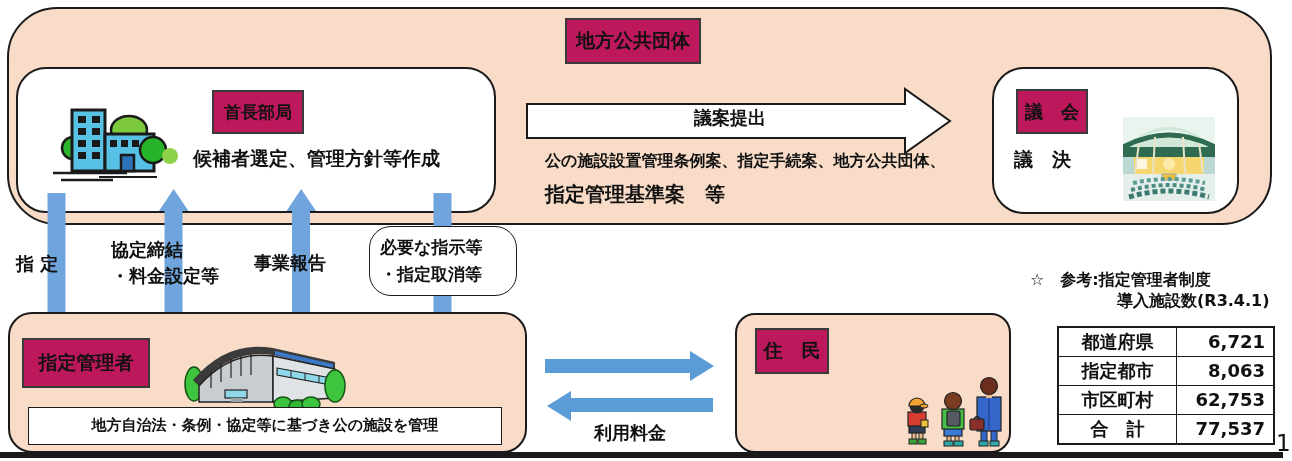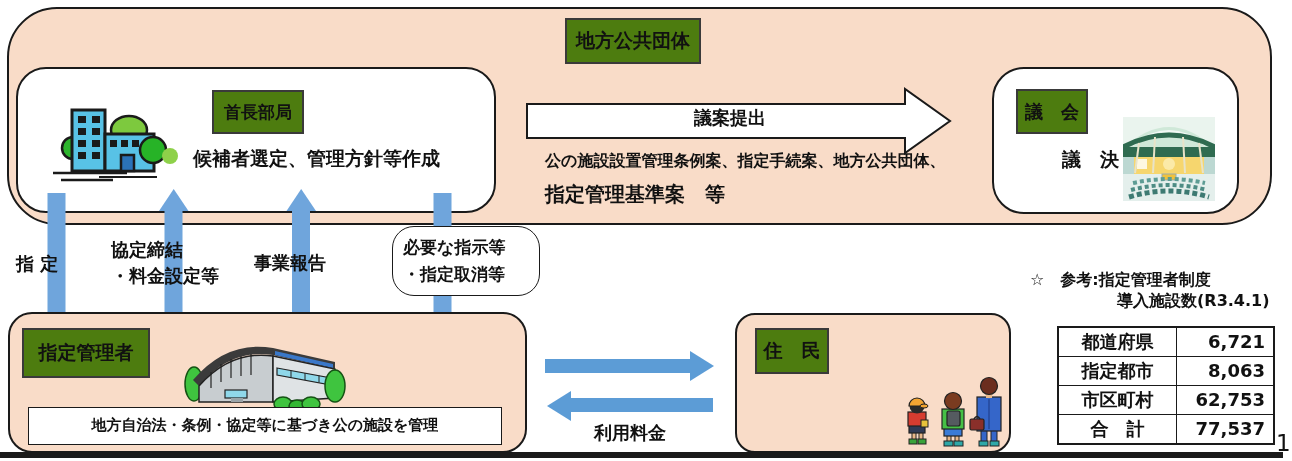--- a/index.html
+++ b/index.html
@@ -2,21 +2,21 @@
 <html><head>
 <meta charset="utf-8">
 <style>
   html,body{margin:0;padding:0;background:#fff;}
   .stage{position:relative;width:1292px;height:461px;background:#ffffff;
          font-family:"DejaVu Sans","Liberation Sans",sans-serif;color:#111;overflow:hidden;}
   .abs{position:absolute;}
   .jp{font-weight:bold;color:#111;line-height:1.3;white-space:nowrap;}
   .peach-box{background:#F9DCC8;border:2.5px solid #1a1a1a;}
   .white-box{background:#ffffff;border:2px solid #1a1a1a;}
-  .label-blue{background:#4d7c0f;border:2px solid #3a3a3a;display:flex;align-items:center;justify-content:center;
+  .label-blue{background:#be185d;border:2px solid #3a3a3a;display:flex;align-items:center;justify-content:center;
               font-weight:bold;color:#111;}
   .center{display:flex;align-items:center;justify-content:center;text-align:center;}
   svg{display:block;}
 </style>
 </head>
 <body>
 
 <div class="stage">
 
   <div class="abs peach-box" style="left:7px;top:7px;width:1261px;height:214px;border-radius:50px;"></div>
@@ -62,21 +62,21 @@
     <polygon points="3,19 381,19 381,4 426,36 381,68 381,53 3,53" fill="#ffffff" stroke="#1a1a1a" stroke-width="2"></polygon>
   </svg>
   <div class="abs jp center" style="left:560px;top:106px;width:340px;font-size:18px;">議案提出</div>
   <div class="abs jp" style="left:545px;top:151px;font-size:16px;">公の施設設置管理条例案、指定手続案、地方公共団体、</div>
   <div class="abs jp" style="left:545px;top:181px;font-size:20px;">指定管理基準案　等</div>
 
   <div class="abs white-box" style="left:992px;top:67px;width:243px;height:143px;border-radius:32px;"></div>
   <div class="abs label-blue" style="left:1016px;top:89px;width:68px;height:41px;font-size:18px;">
     <span>議　会</span>
   </div>
-  <div class="abs jp" style="left:1014px;top:147px;font-size:19px;margin-left:48px;">議　決</div>
+  <div class="abs jp" style="left:1014px;top:147px;font-size:19px;">議　決</div>
 
   <svg class="abs" style="left:1123px;top:117px;" width="92" height="84" viewBox="0 0 92 84">
     <rect x="0" y="0" width="92" height="84" fill="#EAF4EE"></rect>
     <path d="M0,32 Q46,-12 92,32 L92,38 L0,38 Z" fill="#CFE8D8"></path>
     <path d="M10,28 Q46,0 82,28" stroke="#ffffff" stroke-width="2" fill="none" opacity="0.7"></path>
     <rect x="0" y="30" width="92" height="10" fill="#2F6B50"></rect>
     <path d="M0,30 Q46,6 92,30" stroke="#2F6B50" stroke-width="5" fill="none"></path>
     <rect x="0" y="40" width="92" height="17" fill="#F6D66E"></rect>
     <rect x="0" y="40" width="11" height="17" fill="#BCD8D2"></rect>
     <rect x="81" y="40" width="11" height="17" fill="#BCD8D2"></rect>
@@ -107,27 +107,27 @@
     </g>
   </svg>
 
   <div class="abs jp" style="left:16px;top:252px;font-size:18px;">指 定</div>
   <div class="abs jp" style="left:111px;top:237px;font-size:18px;line-height:26px;">
     <div>協定締結</div>
     <div>・料金設定等</div>
   </div>
   <div class="abs jp" style="left:254px;top:251px;font-size:18px;">事業報告</div>
   <div class="abs white-box" style="left:369px;top:226px;width:148px;height:70px;border-radius:22px;border-width:1.5px;
-       display:flex;flex-direction:column;justify-content:center;padding-left:10px;box-sizing:border-box;margin-left:23px;">
+       display:flex;flex-direction:column;justify-content:center;padding-left:10px;box-sizing:border-box;">
     <div class="jp" style="font-size:17px;line-height:27px;">必要な指示等</div>
     <div class="jp" style="font-size:17px;line-height:27px;">・指定取消等</div>
   </div>
 
   <div class="abs peach-box" style="left:8px;top:312px;width:515px;height:137px;border-radius:24px;"></div>
-  <div class="abs label-blue" style="left:22px;top:328px;width:124px;height:46px;font-size:19px;">
+  <div class="abs label-blue" style="left:22px;top:338px;width:124px;height:46px;font-size:19px;">
     <span>指定管理者</span>
   </div>
 
   <svg class="abs" style="left:183px;top:338px;" width="164" height="76" viewBox="0 0 164 76">
     <ellipse cx="11" cy="46" rx="9" ry="17" fill="#3FC43F" stroke="#145214" stroke-width="1.5"></ellipse>
     <path d="M10,42 Q44,2 90,10 L152,24 L152,31 L90,17 Q48,10 16,48 Z" fill="#3B3B3B"></path>
     <polygon points="92,13 150,26 150,30 92,17" fill="#3A78C9"></polygon>
     <path d="M16,48 Q48,12 90,18 L90,64 L16,64 Z" fill="#C8CDD0" stroke="#222" stroke-width="1.5"></path>
     <line x1="28" y1="34" x2="28" y2="50" stroke="#222" stroke-width="1.2"></line>
     <line x1="38" y1="26" x2="38" y2="44" stroke="#222" stroke-width="1.2"></line>

